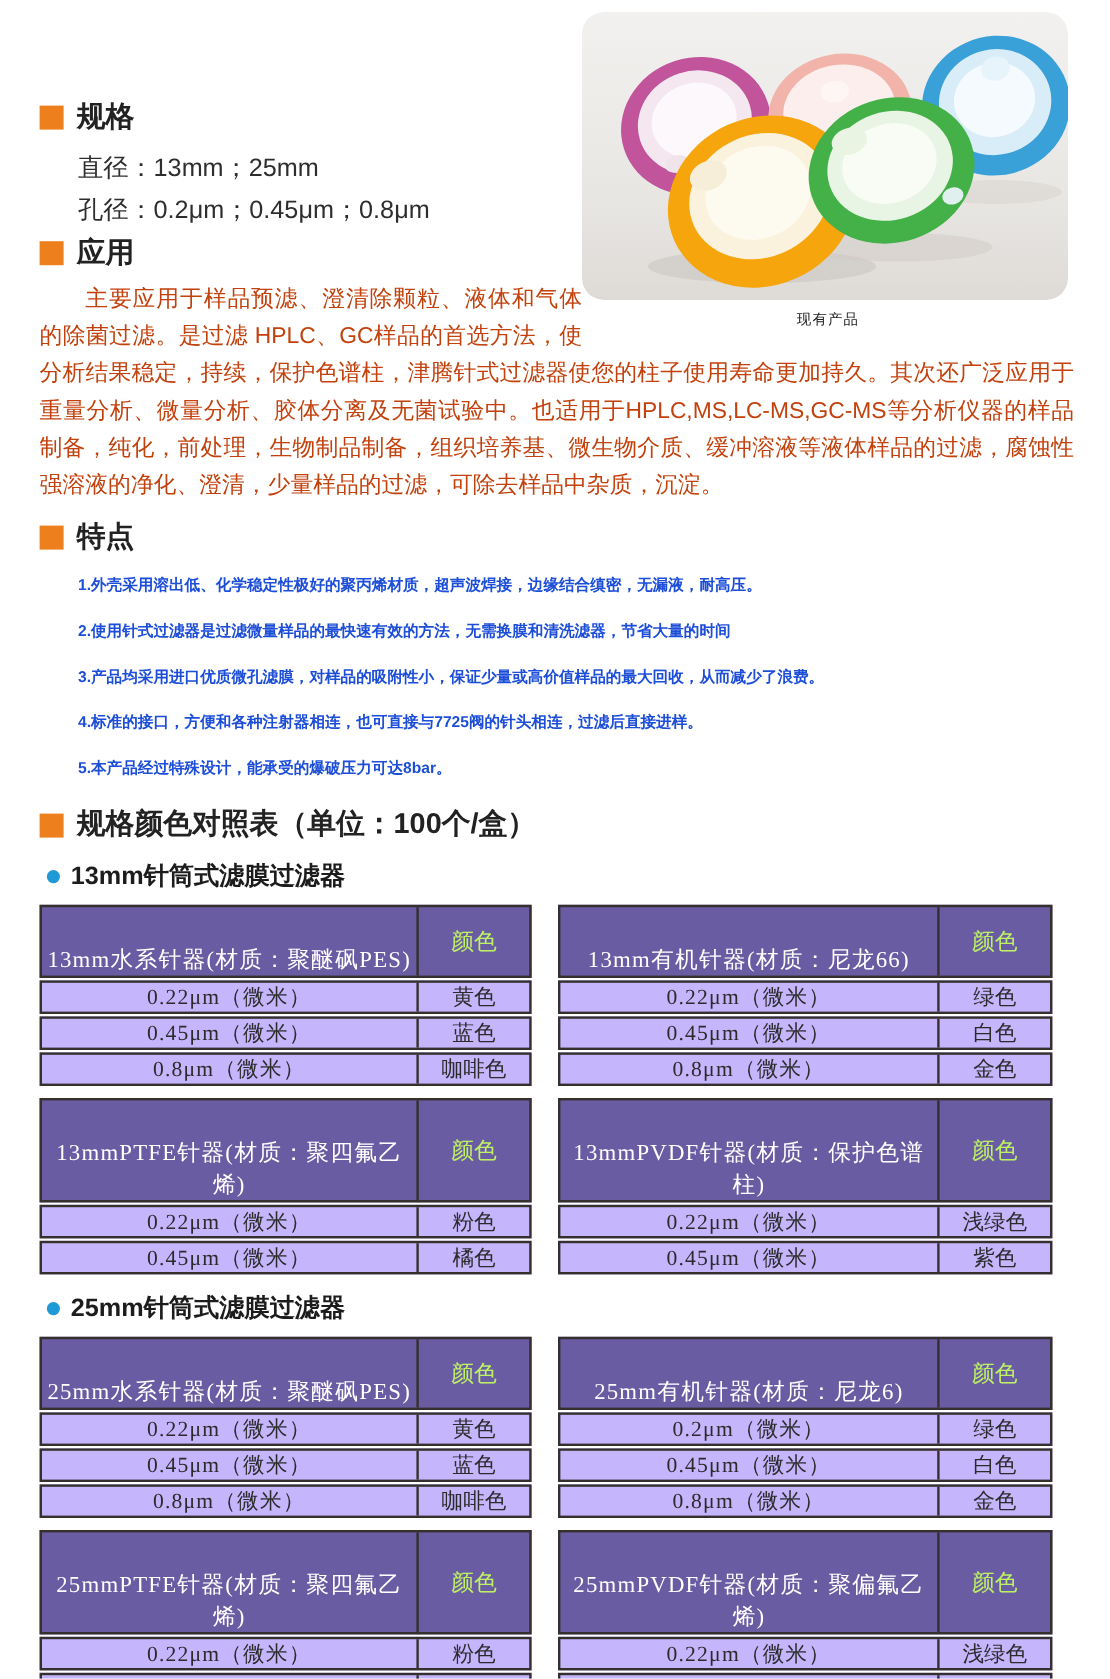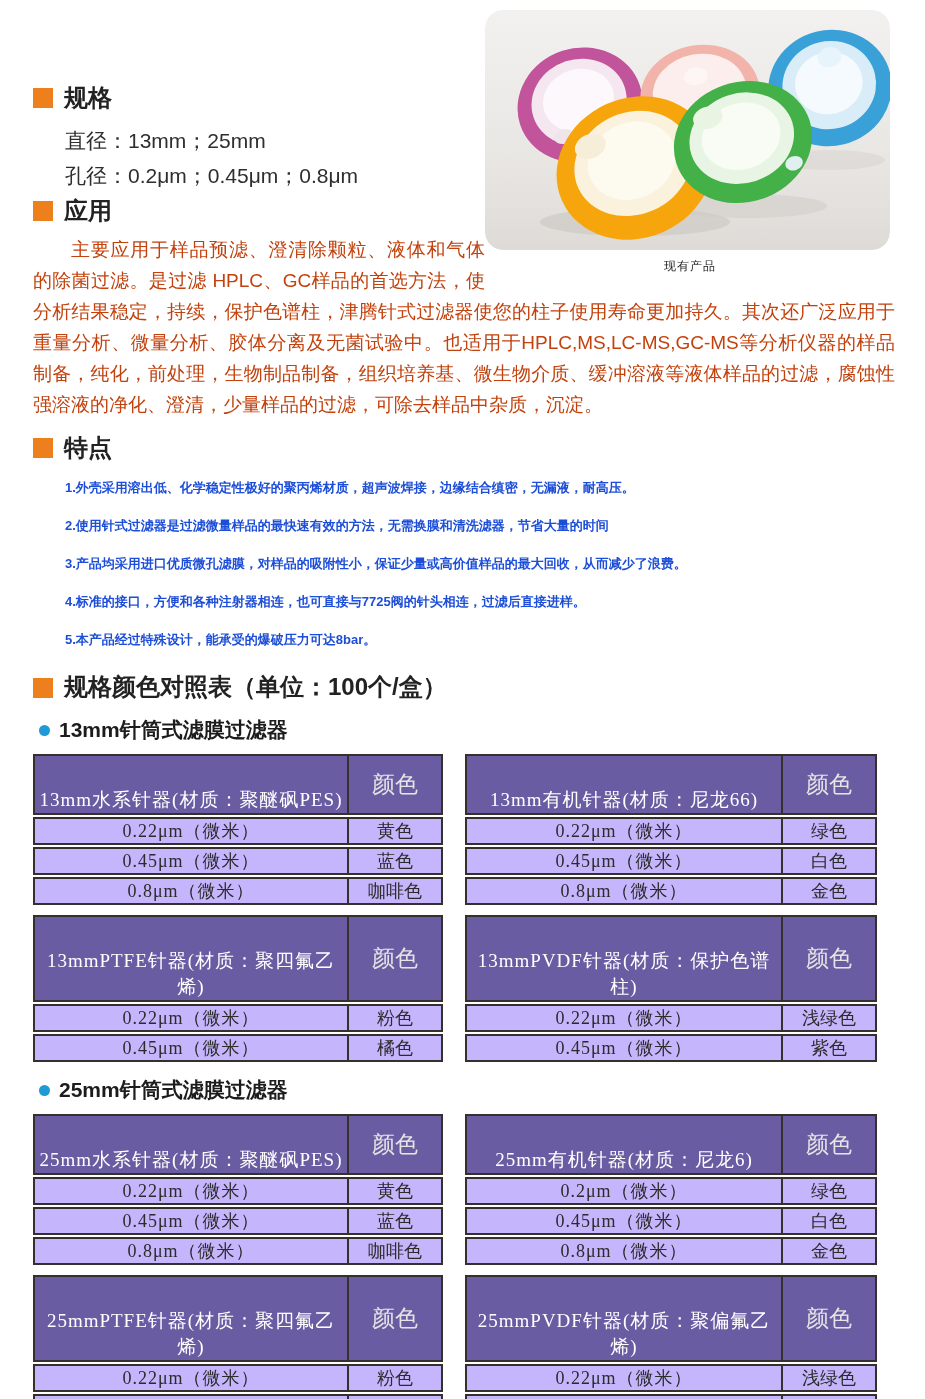--- a/index.html
+++ b/index.html
@@ -37,21 +37,21 @@
 
   
   .tables-grid{display:grid;grid-template-columns:410px 412px;column-gap:22px;row-gap:10px;align-items:start;}
   .ftable{font-family:"Liberation Serif","DejaVu Serif",serif;}
   .trow{display:flex;align-items:stretch;border:2px solid #35302E;margin-top:2px;background:#c4b5fd;box-sizing:border-box;}
   .trow.head{background:#695CA2;margin-top:0;}
   .tcell{display:flex;align-items:center;justify-content:center;text-align:center;min-height:24px;}
   .cell-spec{flex:1 1 auto;font-size:18px;color:#2b2b2b;letter-spacing:1px;}
   .cell-color{flex:0 0 92px;border-left:2px solid #35302E;font-size:18px;color:#2b2b2b;}
   .trow.head .cell-spec{color:#ffffff;font-size:19px;min-height:26px;margin-top:31px;}
-  .trow.head .cell-color{color:#e5e5e5;font-size:23px;min-height:26px;}
+  .trow.head .cell-color{color:#bef264;font-size:19px;min-height:26px;}
 
   .note-line{margin-top:20px;font-size:19px;color:#1f1f1f;}
 </style>
 </head>
 <body>
 
 <div class="page">
 
   <figure class="product-figure" style="margin-block:10px;margin-inline:0 0;">
     <svg class="product-photo" viewBox="0 0 405 240" xmlns="http://www.w3.org/2000/svg" aria-hidden="true">

